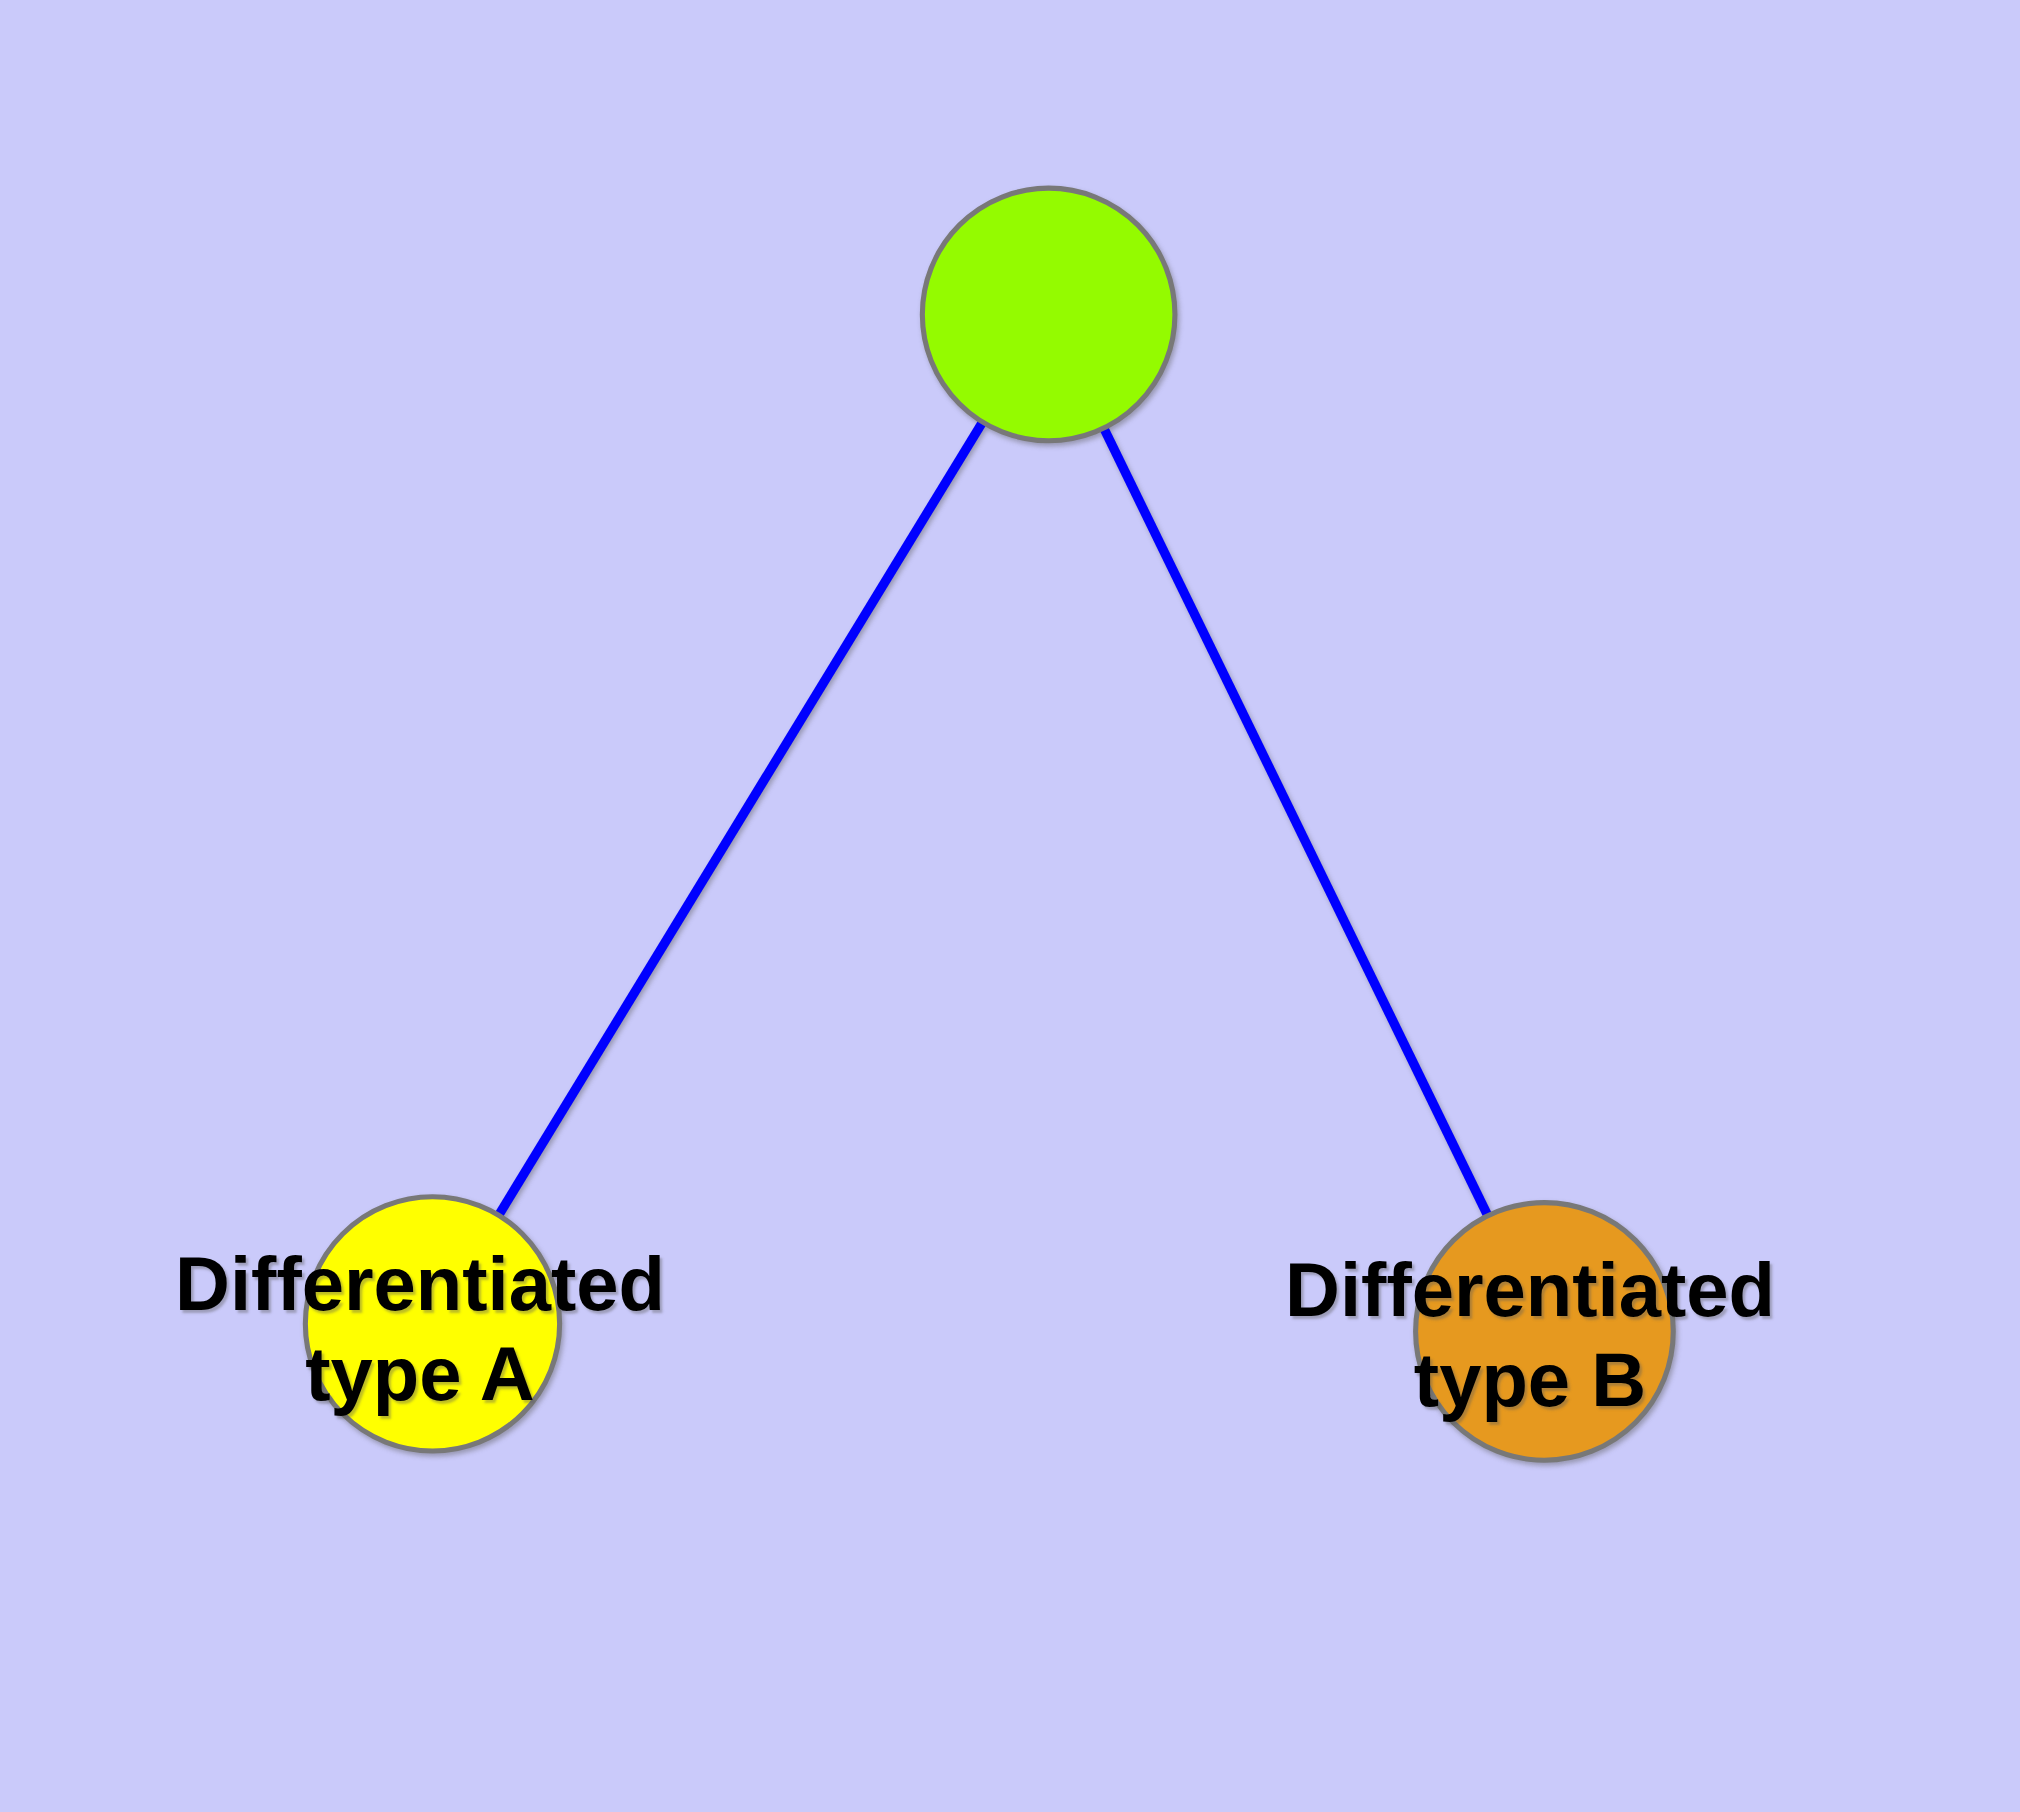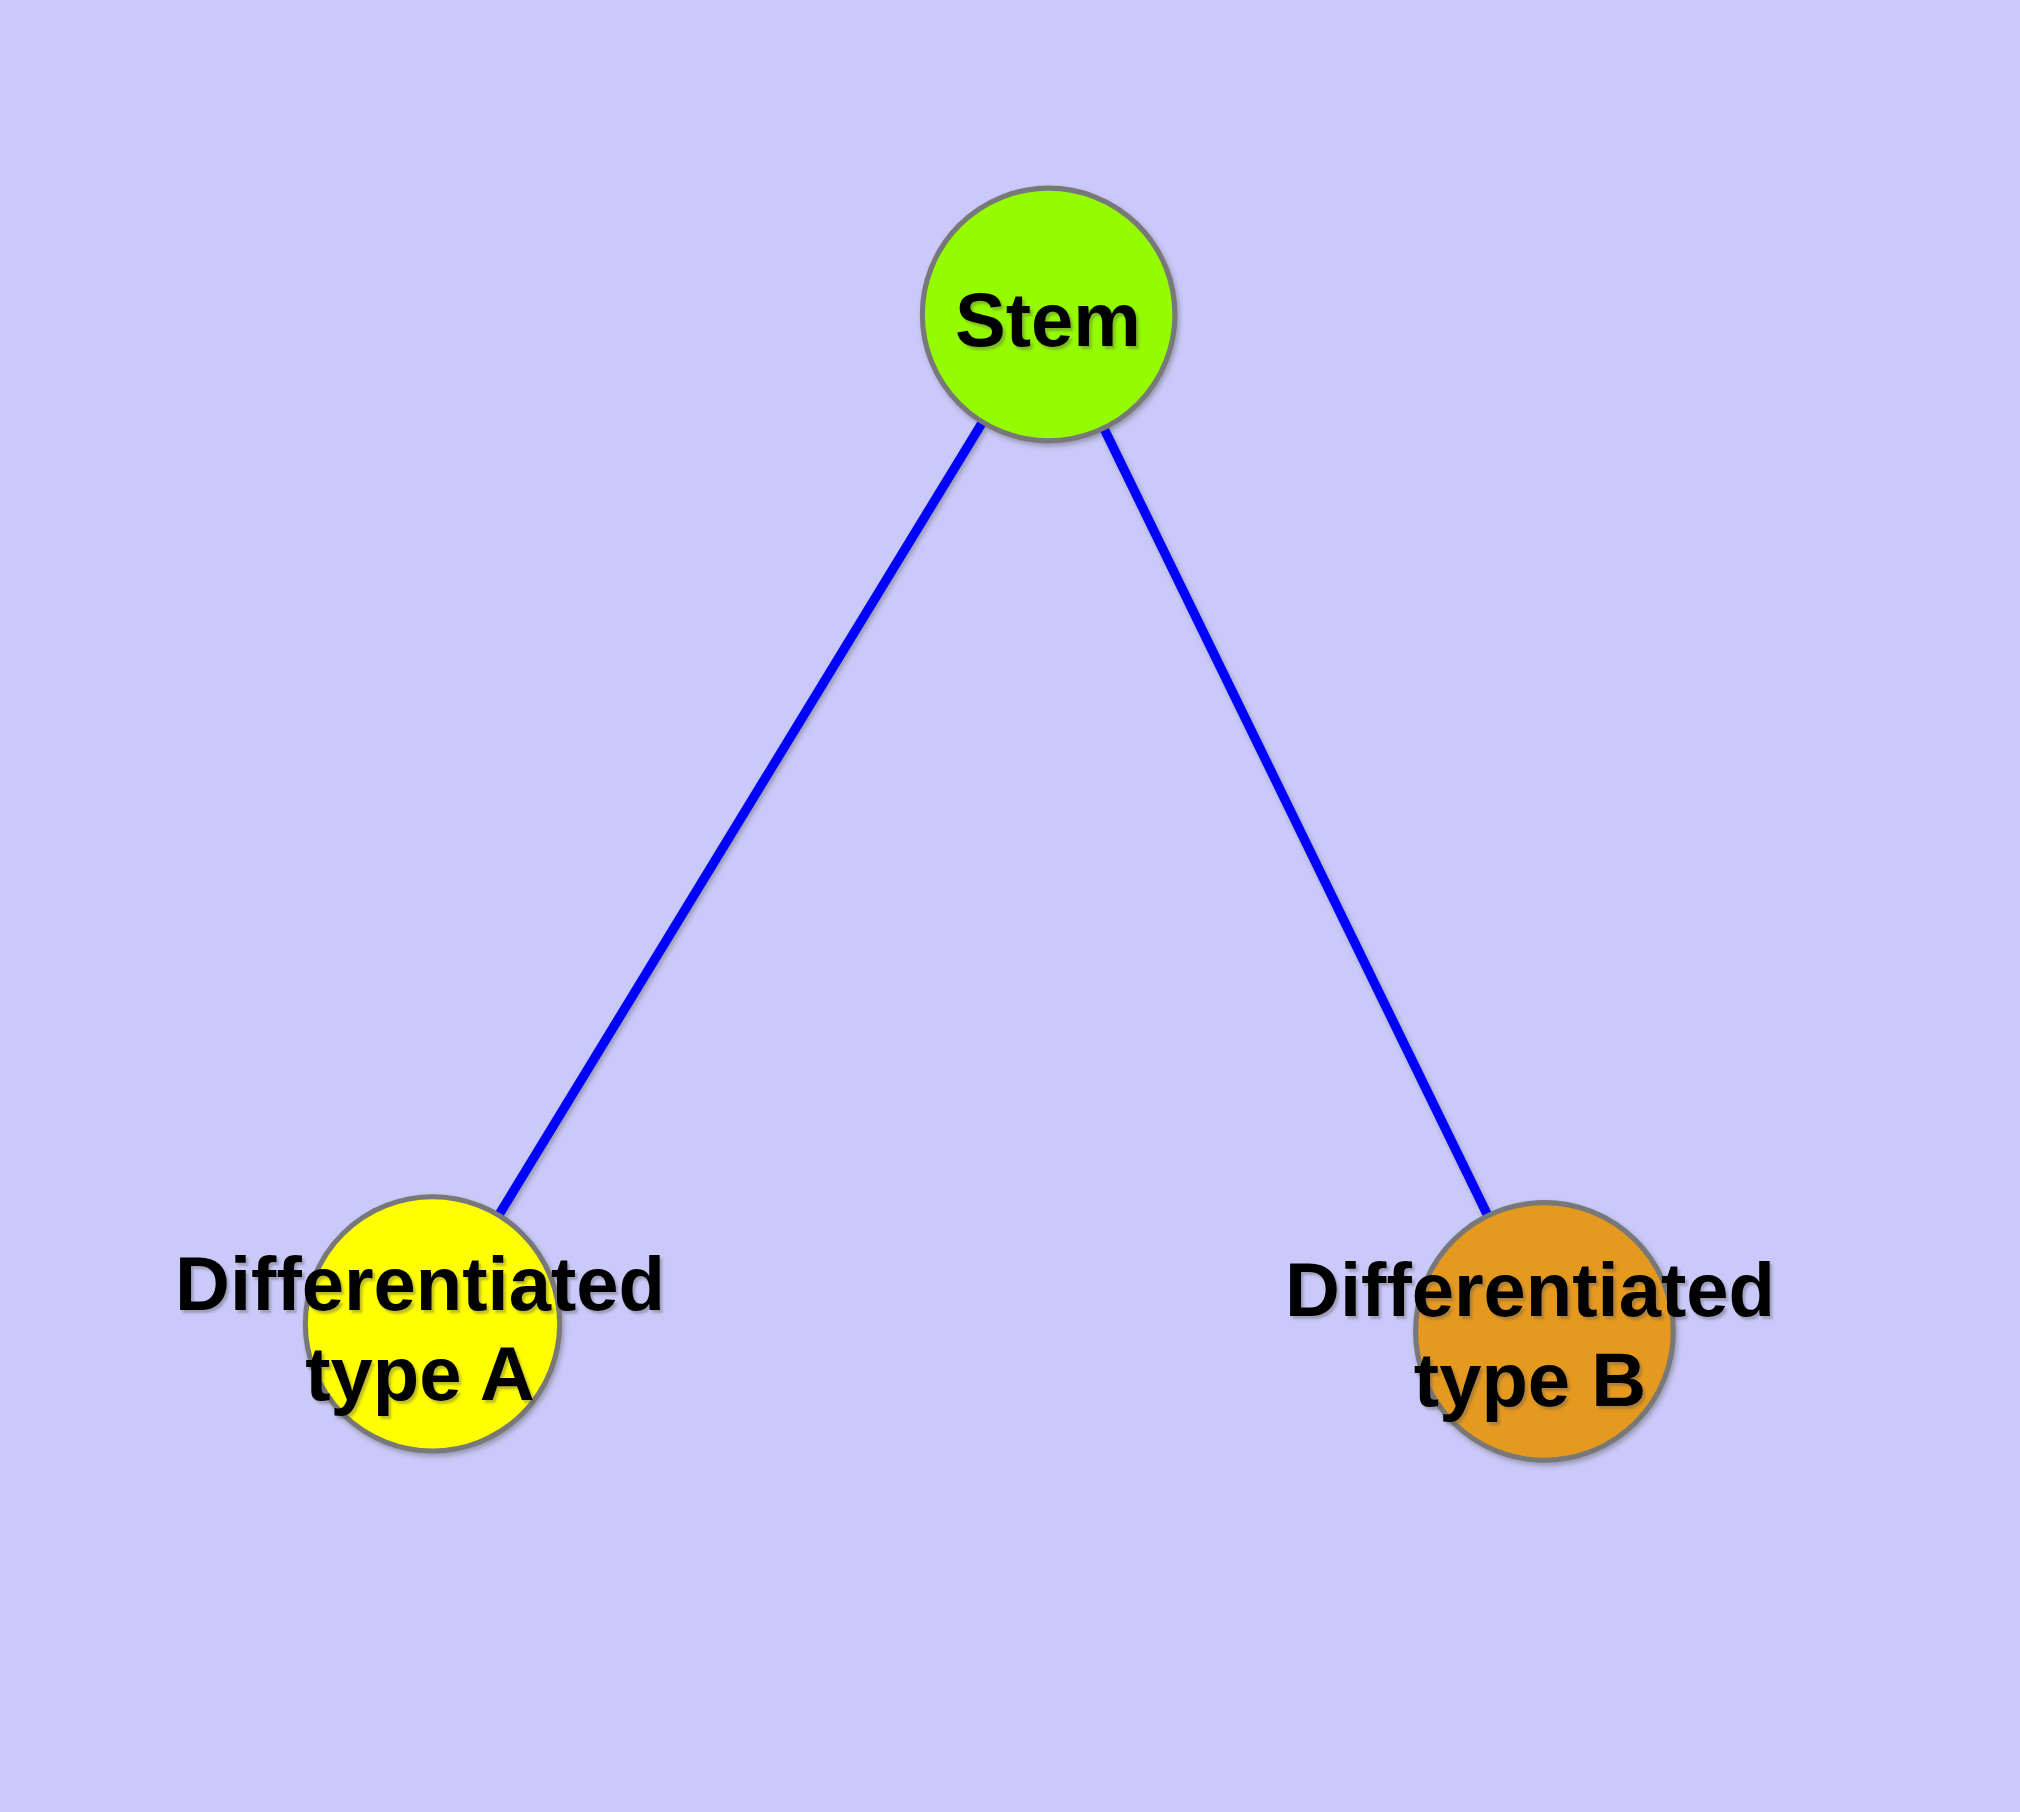--- a/index.html
+++ b/index.html
@@ -42,21 +42,20 @@
   <svg class="graph-svg" width="2021" height="1812" viewBox="0 0 2384 2138">
 
     <line x1="1159" y1="498" x2="588" y2="1434" stroke-width="11" stroke="#0000FF"></line>
     <line x1="1302" y1="505" x2="1755" y2="1434" stroke-width="11" stroke="#0000FF"></line>
 
     <circle cx="1237" cy="371" r="149" stroke-width="6" fill="#94FB00" stroke="#787878"></circle>
     <circle cx="510" cy="1562" r="150" stroke-width="6" fill="#FFFF00" stroke="#787878"></circle>
     <circle cx="1822" cy="1571" r="152" stroke-width="6" fill="#E6991F" stroke="#787878"></circle>
   </svg>
 
-  <div class="node-label" style="left:1048px; top:320px;">Stem</div>
 
   <div class="node-label" style="left:420px; top:1329px;">Differentiated
 type A</div>
 
   <div class="node-label" style="left:1530px; top:1335px;">Differentiated
 type B</div>
 
 </div>
 
 

